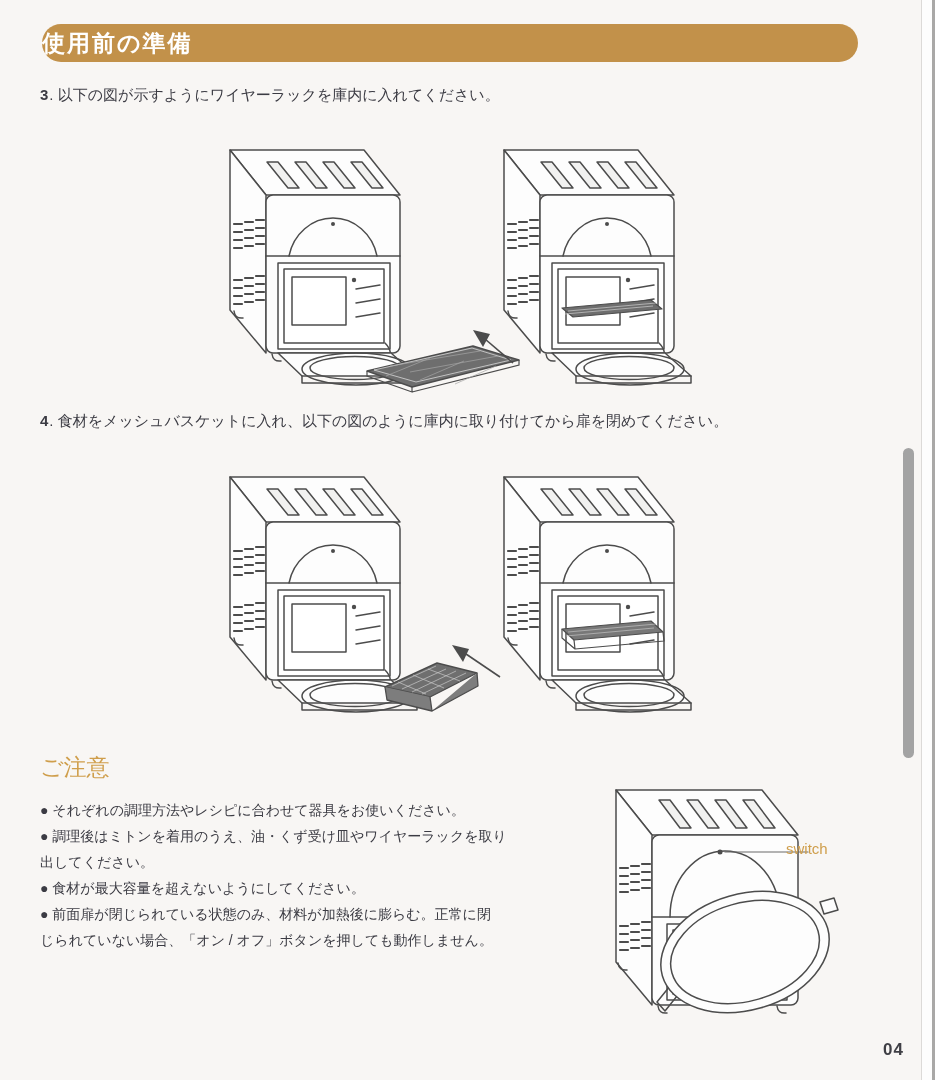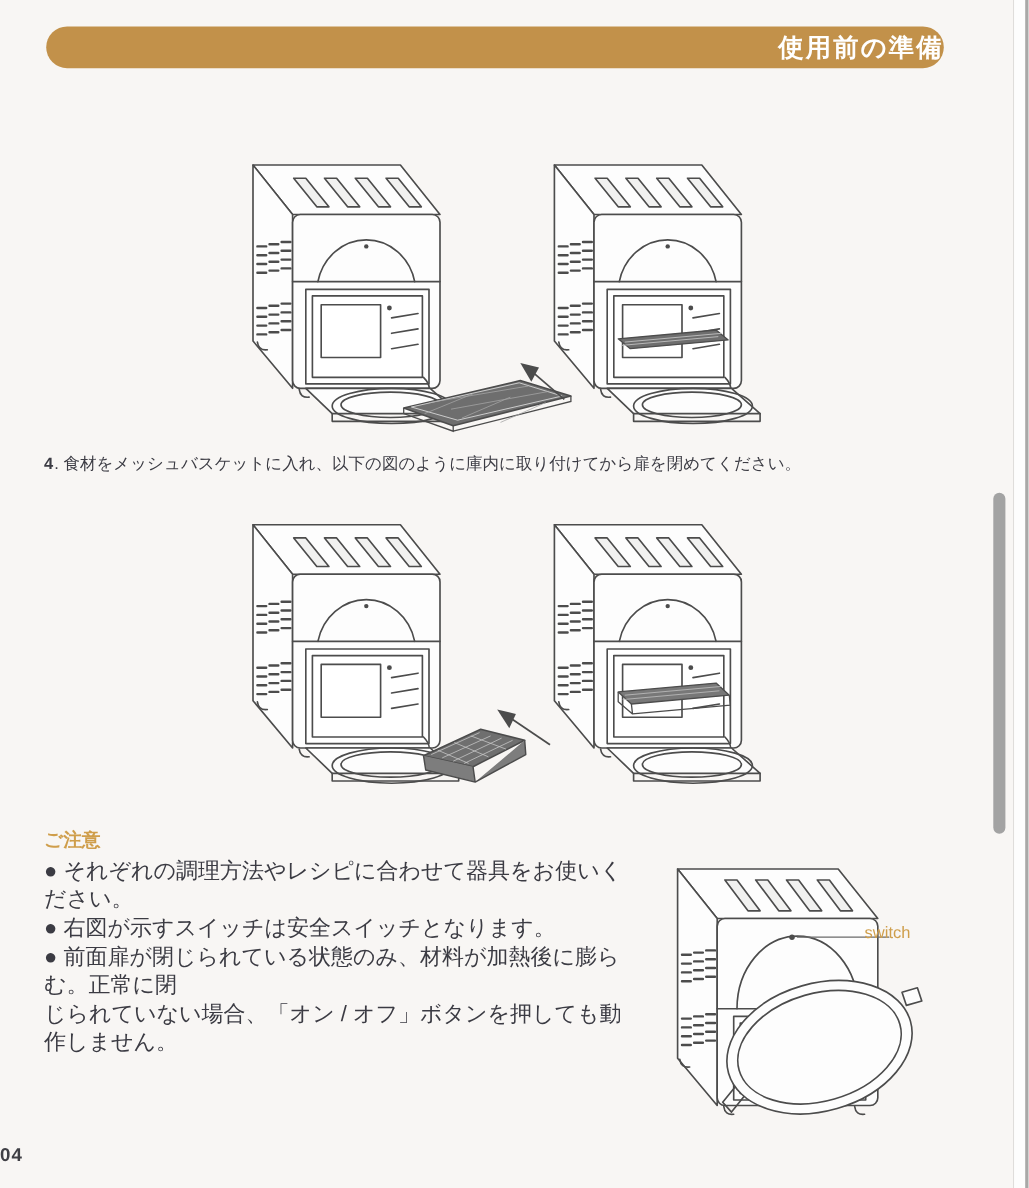--- a/index.html
+++ b/index.html
@@ -4,31 +4,31 @@
 <style>
   :root{
     --banner-gold:#c2914a; --accent-gold:#cf9e4b; --body-text:#3b3b43;
     --line-art:#4c4c4c; --page-bg:#f8f6f4; --scrollbar:#a3a3a3;
   }
   *{box-sizing:border-box;margin:0;padding:0}
   html,body{width:935px;height:1080px;overflow:hidden}
   body{font-family:"Liberation Sans","DejaVu Sans",sans-serif;background:#fdfdfc}
   .page{position:absolute;left:0;top:0;width:921px;height:1080px;background:var(--page-bg,#f8f6f4)}
   .banner{position:absolute;left:42px;top:24px;width:816px;height:38px;border-radius:19px;
-    background:var(--banner-gold,#c2914a);display:flex;align-items:center;justify-content:flex-end}
+    background:var(--banner-gold,#c2914a);display:flex;align-items:center;justify-content:flex-start}
   .banner span{color:#ffffff;font-size:23px;font-weight:bold;letter-spacing:2px}
   .step{position:absolute;left:40px;font-size:15px;color:var(--body-text,#3b3b43)}
   .step b{font-weight:bold;margin-right:1px}
   .fig{position:absolute}
   svg{display:block}
   .caution{position:absolute;left:40px;top:752px;width:530px}
-  .caution h2{font-size:17px;font-weight:bold;color:var(--accent-gold,#cf9e4b);margin-bottom:4px}
-  .caution p{font-size:20px;line-height:26px;color:var(--body-text,#3b3b43);white-space:pre-line}
+  .caution h2{font-size:23px;font-weight:normal;color:var(--accent-gold,#cf9e4b);margin-bottom:14px}
+  .caution p{font-size:14px;line-height:26px;color:var(--body-text,#3b3b43);white-space:pre-line}
   .switch-label{position:absolute;left:786px;top:840px;font-size:15px;color:var(--accent-gold,#cf9e4b)}
-  .pageno{position:absolute;left:0;top:1040px;width:904px;text-align:left;
+  .pageno{position:absolute;left:0;top:1040px;width:904px;text-align:right;
     font-size:17px;font-weight:bold;color:#3f3f45;letter-spacing:1px}
   .panel-divider{position:absolute;left:921px;top:0;width:1px;height:1080px;background:#dcdad8}
   .right-strip{position:absolute;left:922px;top:0;width:13px;height:1080px;background:#fdfdfd}
   .window-edge{position:absolute;left:932px;top:0;width:3px;height:1080px;background:#a9a8a7}
   .scroll-thumb{position:absolute;left:903px;top:448px;width:11px;height:310px;
     border-radius:6px;background:var(--scrollbar,#a3a3a3)}
 </style>
 </head>
 <body>
 
@@ -78,20 +78,21 @@
     </g>
   </defs>
 </svg>
 
 <div class="page">
 
   <div class="banner">
     <span>使用前の準備</span>
   </div>
 
+  <p class="step" style="top:86px"><b>3</b><span>. 以下の図が示すようにワイヤーラックを庫内に入れてください。</span></p>
 
   <div class="fig" style="left:188px;top:138px">
     <svg width="250" height="255" viewBox="0 0 250 255">
         <use href="#ovenBody"></use>
       </svg>
   </div>
   <div class="fig" style="left:462px;top:138px">
     <svg width="250" height="255" viewBox="0 0 250 255">
         <use href="#ovenBody"></use>
         <use href="#rackInside"></use>
@@ -135,21 +136,23 @@
       <g>
         <path d="M132,57 L98,34" stroke="#4c4c4c" stroke-width="1.6" fill="none"></path>
         <path d="M84,25 L101,29 L95,42 Z" fill="#4c4c4c"></path>
       </g>
     </svg>
   </div>
 
   <section class="caution">
     <h2>ご注意</h2>
     <p>● それぞれの調理方法やレシピに合わせて器具をお使いください。</p>
-    <p>● 右図が示すスイッチは安全スイッチとなります。</p>
+    <p>● 調理後はミトンを着用のうえ、油・くず受け皿やワイヤーラックを取り
+出してください。</p>
+    <p>● 食材が最大容量を超えないようにしてください。</p>
     <p>● 前面扉が閉じられている状態のみ、材料が加熱後に膨らむ。正常に閉
 じられていない場合、「オン / オフ」ボタンを押しても動作しません。</p>
   </section>
 
   <div class="fig" style="left:572px;top:772px">
     <svg width="340" height="255" viewBox="0 0 340 255" stroke-linejoin="round" stroke-linecap="round">
       <g fill="#fdfdfd" stroke="#4c4c4c" stroke-width="1.5">
         <path d="M80,63 L226,63 L190,18 L44,18 Z"></path>
         <path d="M108,56 L87,28 L98,28 L119,56 Z" fill="#f1f1f0"></path>
         <path d="M136,56 L115,28 L126,28 L147,56 Z" fill="#f1f1f0"></path>

